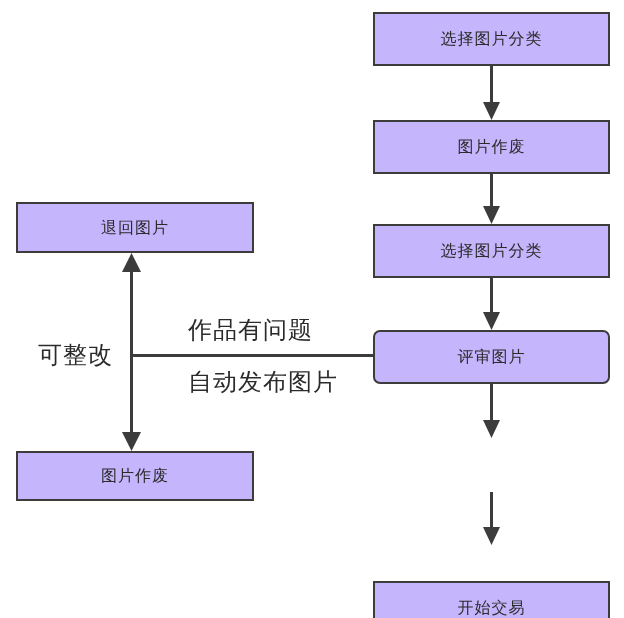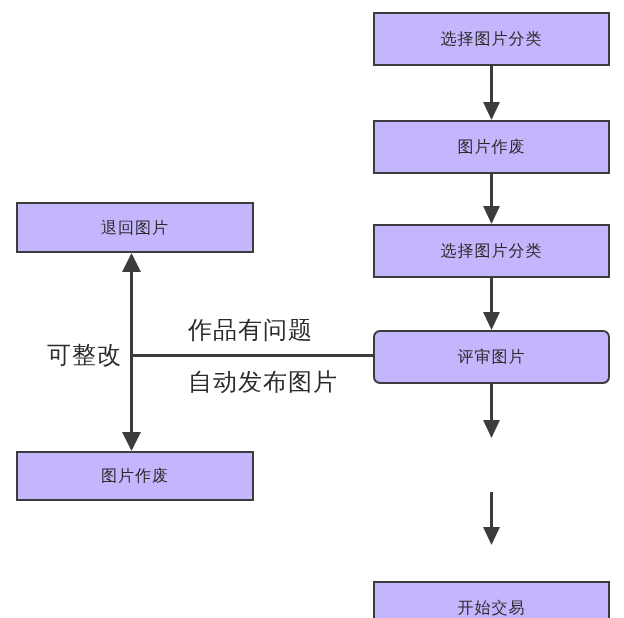--- a/index.html
+++ b/index.html
@@ -123,19 +123,19 @@
   </div>
 
   <div class="node" style="left:16px; top:202px; width:238px; height:51px;">
     <span>退回图片</span>
   </div>
 
   <div class="node" style="left:16px; top:451px; width:238px; height:50px;">
     <span>图片作废</span>
   </div>
 
-  <div class="edge-label" style="left:47px; top:343px;">可整改</div>
+  <div class="edge-label" style="left:38px; top:343px;">可整改</div>
 
   <div class="edge-label" style="left:188px; top:318px;">作品有问题</div>
 
   <div class="edge-label" style="left:188px; top:370px;">自动发布图片</div>
 
 </div>
 
 </body></html>

